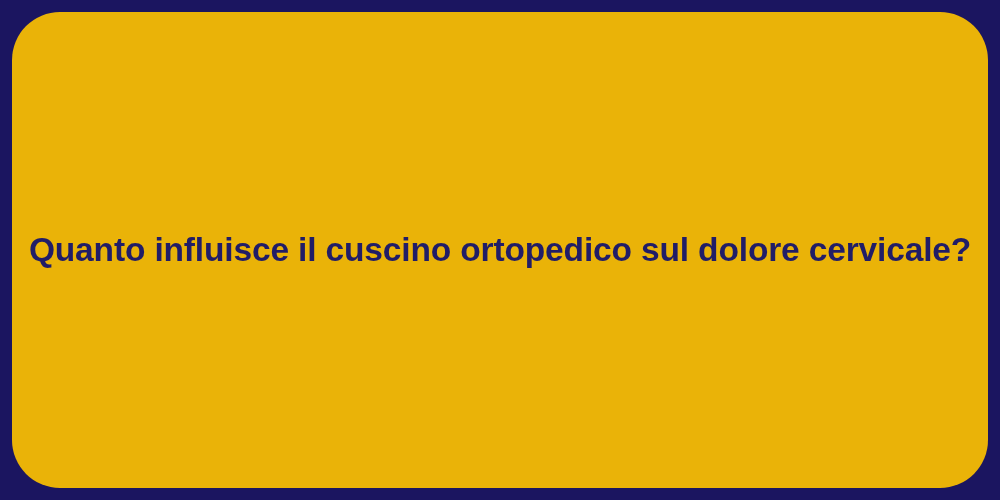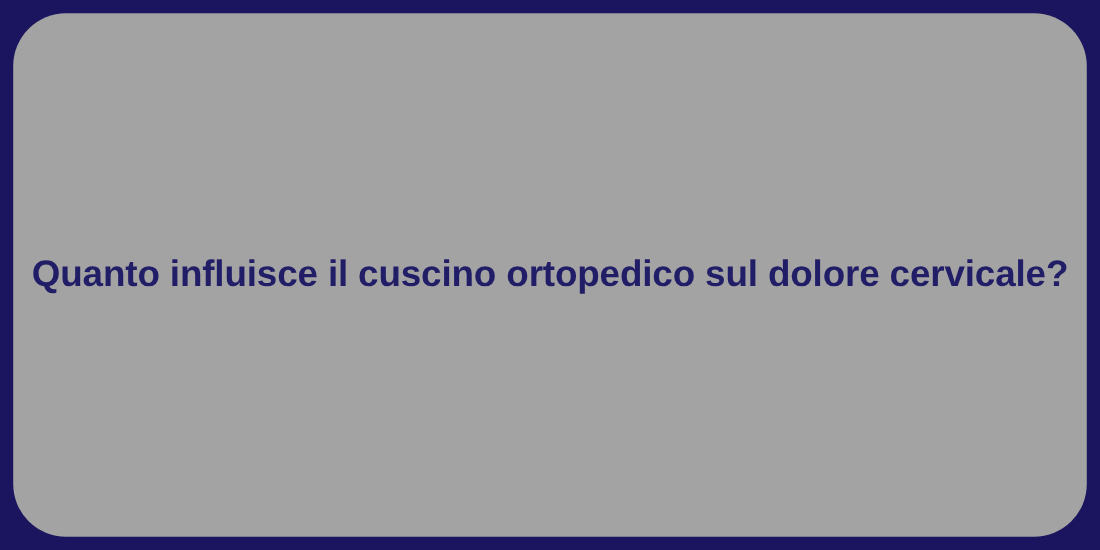--- a/index.html
+++ b/index.html
@@ -49,18 +49,18 @@
     color: #211d67;
     text-align: center;
     white-space: nowrap;
   }
 </style>
 </head>
 <body>
 
 <div class="banner-frame" style="background-color: rgb(27, 21, 96); width: 1000px; height: 500px; padding: 12px;">
 
-  <div class="banner-card" style="background-color: #a3a3a3; border-radius: 48px;">
+  <div class="banner-card" style="background-color: #eab308; border-radius: 48px;">
 
     <h1 class="headline" style="color: rgb(33, 29, 103); font-size: 33.5px; text-align: center;">Quanto influisce il cuscino ortopedico sul dolore cervicale?</h1>
 
   </div>
 </div>
 
 </body></html>

